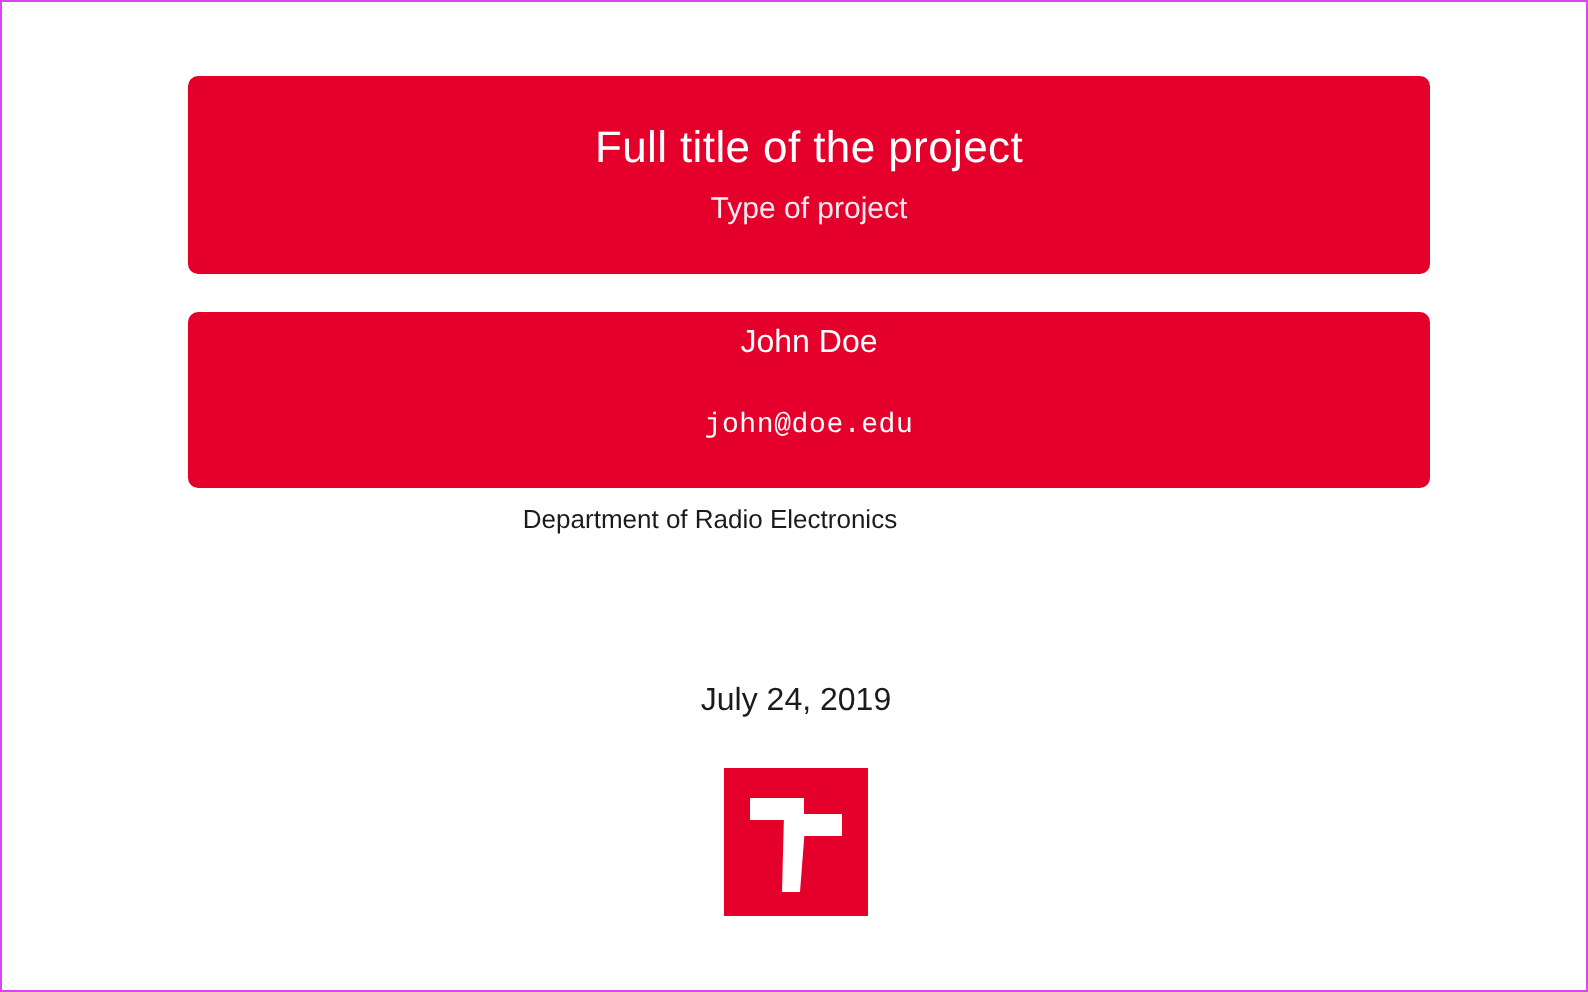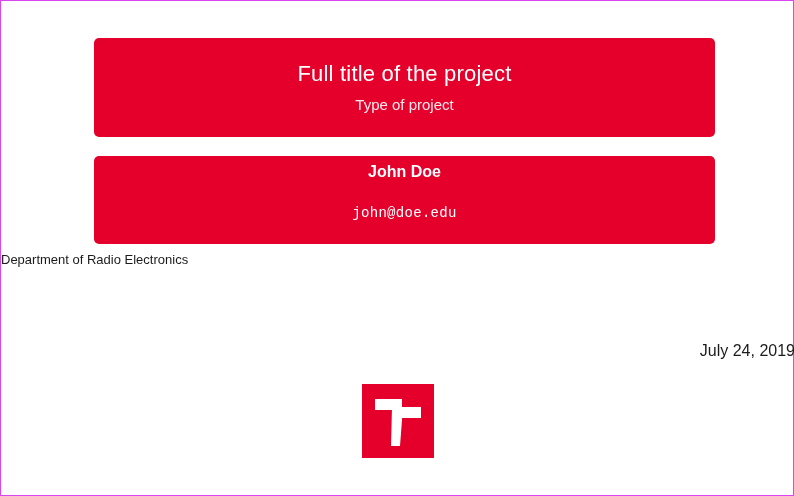--- a/index.html
+++ b/index.html
@@ -63,55 +63,55 @@
     color: #fdeaee;
     font-size: 15px;
     font-weight: 400;
     line-height: 1.2;
     margin: 0;
   }
 
   .author-name {
     color: #ffffff;
     font-size: 16px;
-    font-weight: 700;
+    font-weight: 400;
     line-height: 1.2;
     margin: 0 0 8px 0;
   }
 
   .author-email {
     color: #ffffff;
     font-family: "Liberation Mono", "DejaVu Sans Mono", monospace;
     font-size: 14px;
     font-weight: 400;
     letter-spacing: 0.3px;
     line-height: 1.2;
     margin: 16px;
   }
 
   
   .institute {
     position: absolute;
     top: 250px;
     left: 0;
     width: 708px;
-    text-align: left;
+    text-align: center;
     color: #1b1b1b;
     font-size: 13px;
     line-height: 1.35;
   }
   .institute div { margin: 0; }
 
   
   .date {
     position: absolute;
     top: 340px;
     left: 0;
     width: 794px;
-    text-align: right;
+    text-align: center;
     color: #1b1b1b;
     font-size: 16px;
     line-height: 1.2;
   }
 
   
   .logo-wrap {
     position: absolute;
     top: 383px;
     left: 0;

